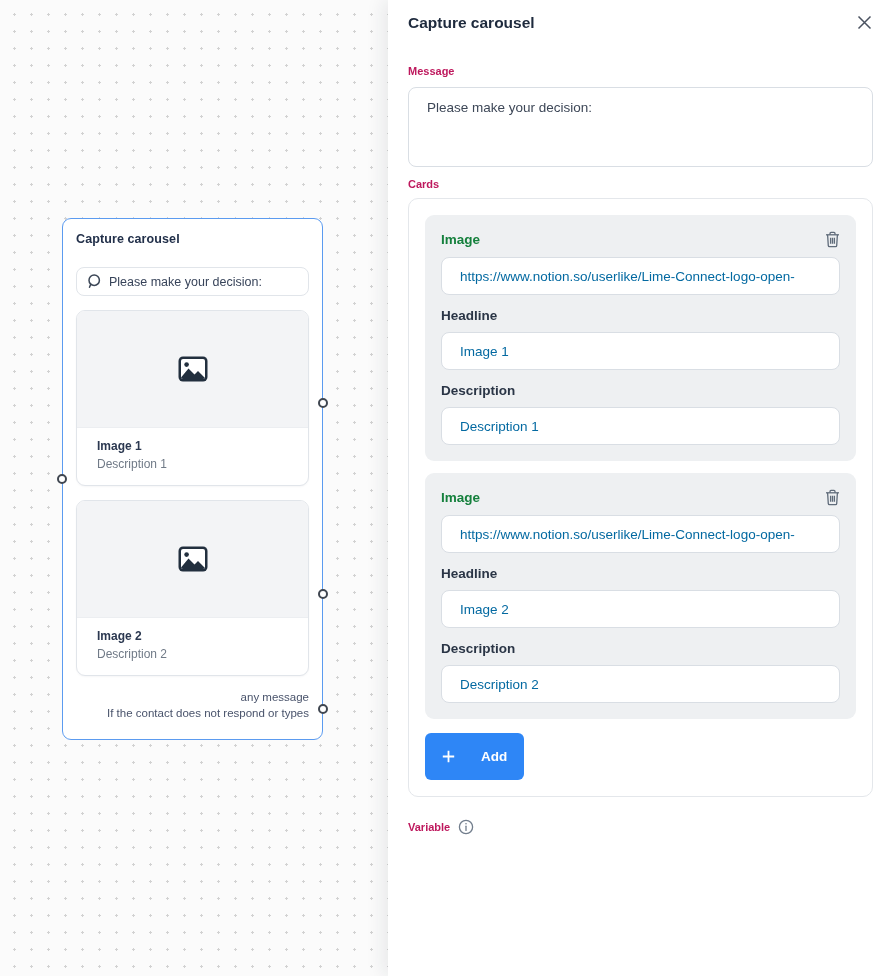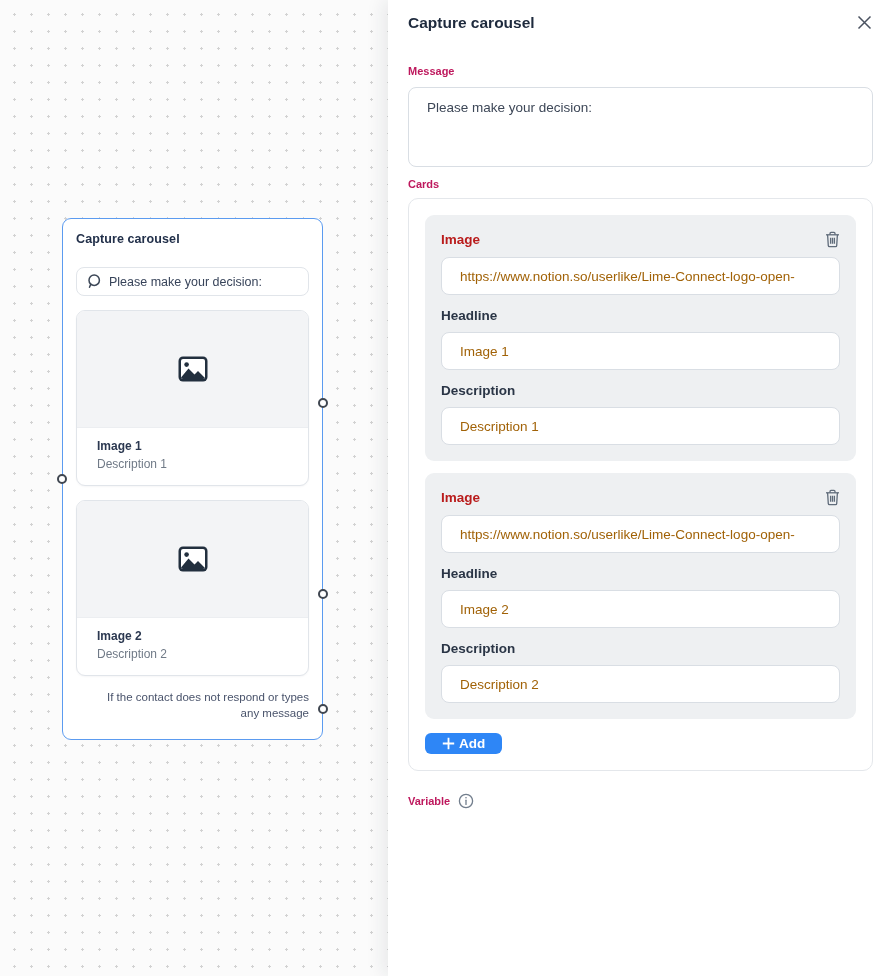--- a/index.html
+++ b/index.html
@@ -91,48 +91,48 @@
     margin-top: 10px; width: 465px; height: 80px;
     border: 1px solid #d9dee4; border-radius: 8px;
     padding: 11px 18px; font-family: "Liberation Sans", sans-serif;
     font-size: 13.5px; color: #3d4757; resize: none; outline: none;
     background: #fff; line-height: 1.4;
   }
   .text-input {
     width: 100%; height: 38px;
     border: 1px solid #d9dee4; border-radius: 8px;
     padding: 0 18px; font-family: "Liberation Sans", sans-serif;
-    font-size: 13.5px; color: #a16207; outline: none; background: #fff;
+    font-size: 13.5px; color: #0369a1; outline: none; background: #fff;
   }
   .w-full { width: 465px; margin-top: 10px; }
 
   .cards-container {
     margin-top: 8px; width: 465px;
     border: 1px solid #e4e7eb; border-radius: 10px;
     padding: 16px;
   }
   .card-editor {
     background: #eef0f2; border-radius: 9px;
     padding: 16px; 
   }
   .card-editor + .card-editor { margin-top: 12px; }
   .card-editor-head {
     display: flex; align-items: center; justify-content: space-between;
     margin-bottom: 9px;
   }
-  .ed-label { font-size: 13.5px; font-weight: 700; color: #b91c1c; }
+  .ed-label { font-size: 13.5px; font-weight: 700; color: #15803d; }
   .ed-sublabel { font-size: 13.5px; font-weight: 700; color: #2a3546; margin: 13px 0 9px; }
   .trash-btn {
     background: transparent; border: none; cursor: pointer;
     color: #5f6b7a; padding: 0; display: flex; align-items: center;
   }
   .add-btn {
     margin-top: 14px;
-    display: inline-flex; align-items: center; gap: 4px;
-    height: 21px; padding: 0 17px;
+    display: inline-flex; align-items: center; gap: 26px;
+    height: 47px; padding: 0 17px;
     background: #2e86f6; color: #fff; border: none; border-radius: 6px;
     font-family: "Liberation Sans", sans-serif;
     font-size: 13.5px; font-weight: 700; cursor: pointer;
   }
 
   .info-icon { display: inline-flex; color: #717d8c; }
 
   svg { display: block; }
 </style>
 </head>
@@ -197,22 +197,22 @@
             </svg>
           </span>
         </div>
         <div class="node-card-body">
           <div class="node-card-headline">Image 2</div>
           <div class="node-card-desc">Description 2</div>
         </div>
       </div>
 
       <div class="node-footer">
+        <div>any message</div>
         <div>If the contact does not respond or types</div>
-        <div>any message</div>
       </div>
 
       <div class="handle right" style="top:179px"></div>
       <div class="handle left" style="top:255px"></div>
       <div class="handle right" style="top:370px"></div>
       <div class="handle right" style="top:485px"></div>
     </div>
   </div>
 
   <div class="panel">

